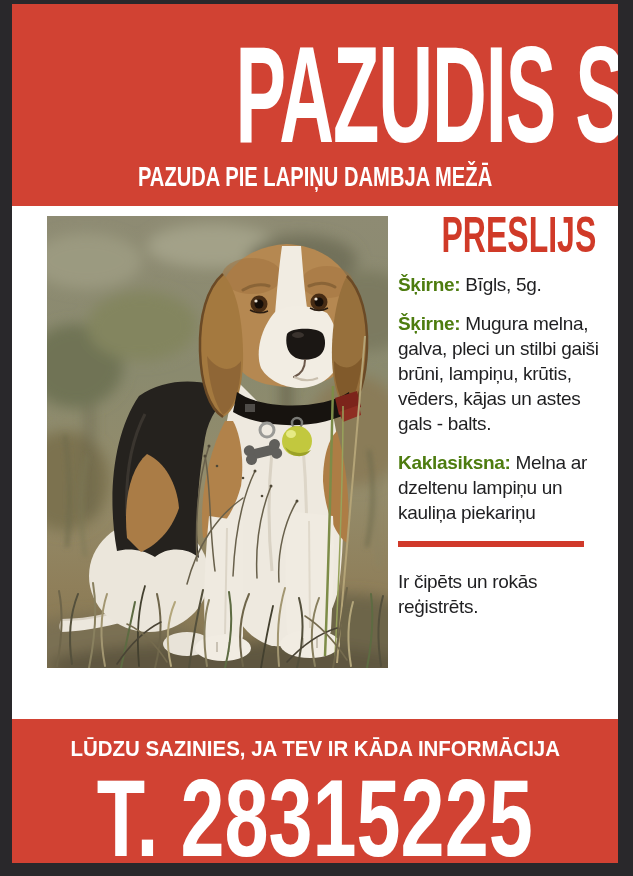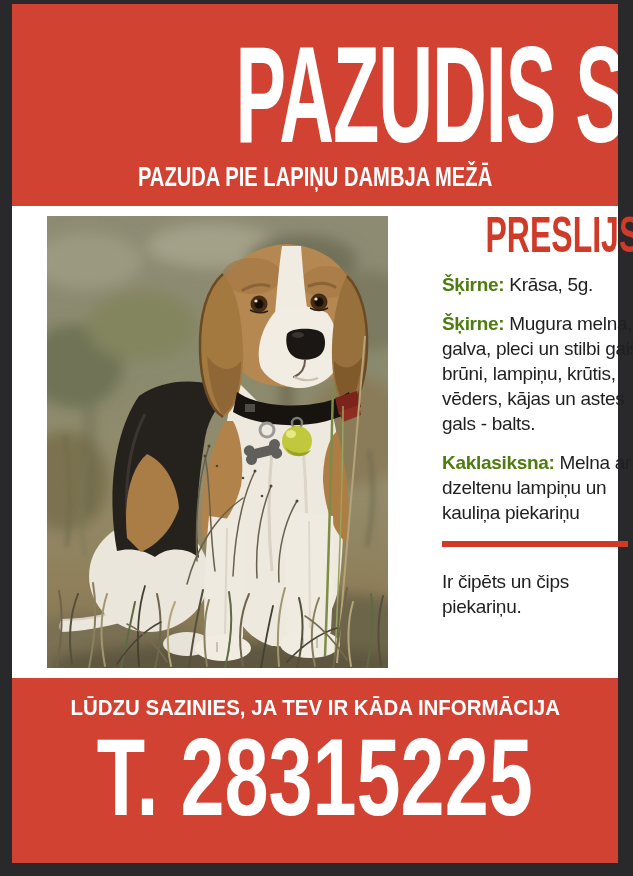--- a/index.html
+++ b/index.html
@@ -20,38 +20,38 @@
     white-space:nowrap;display:inline-block;transform:scaleX(0.55);
     transform-origin:center;letter-spacing:-2px;
   }
   .hdr-title-wrap{width:100%;}
   .hdr-sub-wrap{width:100%;}
   .hdr-sub{
     font-size:28px;line-height:28px;font-weight:700;white-space:nowrap;
     display:inline-block;transform:scaleX(0.72);transform-origin:center;
   }
   
-  .main{flex:1;display:flex;padding:10px 18px 0 35px;background:#ffffff;gap:44px;}
+  .main{flex:1;display:flex;padding:10px 18px 0 35px;background:#ffffff;}
   .photo{width:341px;height:452px;flex:none;overflow:hidden;}
   .infocol{width:202px;margin-left:10px;color:#1f1f21;}
   .dogname-wrap{text-align:center;margin-top:-6px;height:50px;}
   .dogname{
     font-size:50px;line-height:50px;font-weight:700;color:#d03a28;
     display:inline-block;transform:scaleX(0.64);transform-origin:center;
     white-space:nowrap;
   }
   .infocol p{
     margin:0 0 14px 0;font-size:19px;line-height:25px;letter-spacing:-0.3px;
   }
   .infocol p.first{margin-top:12px;}
   .lbl{font-weight:700;color:#4d7c0f;}
   .divider{width:186px;height:6px;background:#d0392a;margin:16px 0 22px 0;}
   .note{margin:0 !important;}
   
-  .ftr{height:185px;flex:none;text-align:center;overflow:hidden;}
+  .ftr{height:144px;flex:none;text-align:center;overflow:hidden;}
   .ftr-msg{
     margin-top:18px;font-size:22px;line-height:24px;font-weight:700;
     display:inline-block;transform:scaleX(0.93);transform-origin:center;
     white-space:nowrap;
   }
   .ftr-msg-wrap{width:100%;}
   .ftr-phone-wrap{width:100%;}
   .ftr-phone{
     margin-top:2px;font-size:110px;line-height:110px;font-weight:700;
     display:inline-block;transform:scaleX(0.72);transform-origin:center;
@@ -235,29 +235,29 @@
           <path d="M 240,446 q 24,-26 50,-34" stroke="#4a4435" stroke-width="1.6"></path>
           <path d="M 120,446 q -18,-28 -40,-38" stroke="#756b4e" stroke-width="1.6"></path>
           <path d="M 300,444 q -20,-30 -42,-44" stroke="#756b4e" stroke-width="1.6"></path>
         </g>
       </svg>
     </div>
 
     <div class="infocol">
       <div class="dogname-wrap"><span class="dogname">PRESLIJS</span></div>
 
-      <p class="first"><span class="lbl">Šķirne:</span> <span>Krāsa, 5g.</span></p>
+      <p class="first"><span class="lbl">Šķirne:</span> <span>Bīgls, 5g.</span></p>
 
       <p><span class="lbl">Šķirne:</span> <span>Mugura melna, galva, pleci un stilbi gaiši brūni, lampiņu, krūtis, vēders, kājas un astes gals - balts.</span></p>
 
       <p><span class="lbl">Kaklasiksna:</span> <span>Melna ar dzeltenu lampiņu un kauliņa piekariņu</span></p>
 
       <div class="divider"></div>
 
-      <p class="note">Ir čipēts un čips piekariņu.</p>
+      <p class="note">Ir čipēts un rokās reģistrēts.</p>
     </div>
   </div>
 
   <div class="ftr banner">
     <div class="ftr-msg-wrap"><span class="ftr-msg">LŪDZU SAZINIES, JA TEV IR KĀDA INFORMĀCIJA</span></div>
     <div class="ftr-phone-wrap"><span class="ftr-phone">T. 28315225</span></div>
   </div>
 
 </div>
 

